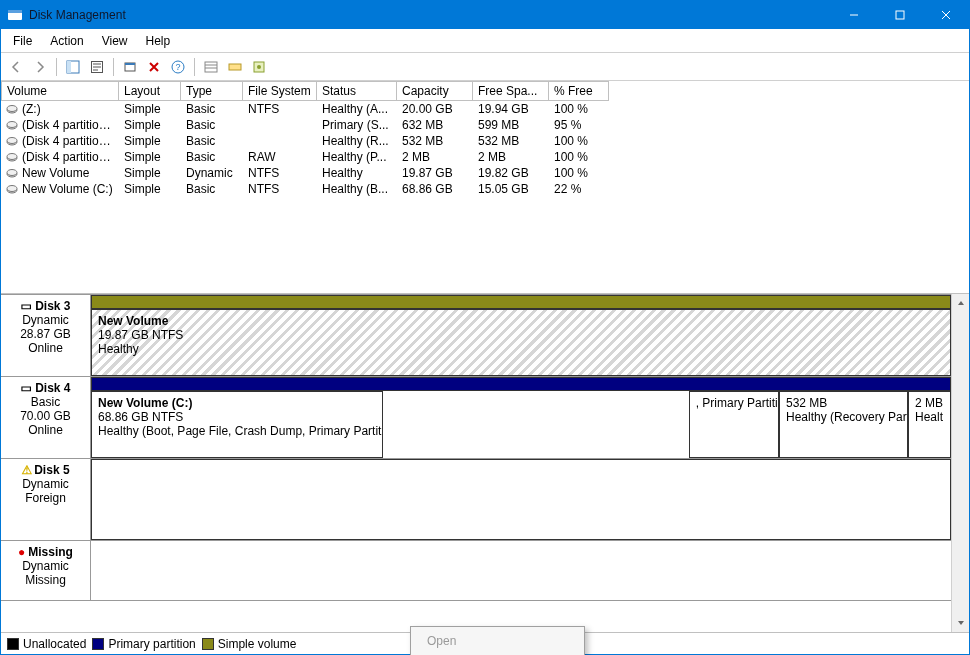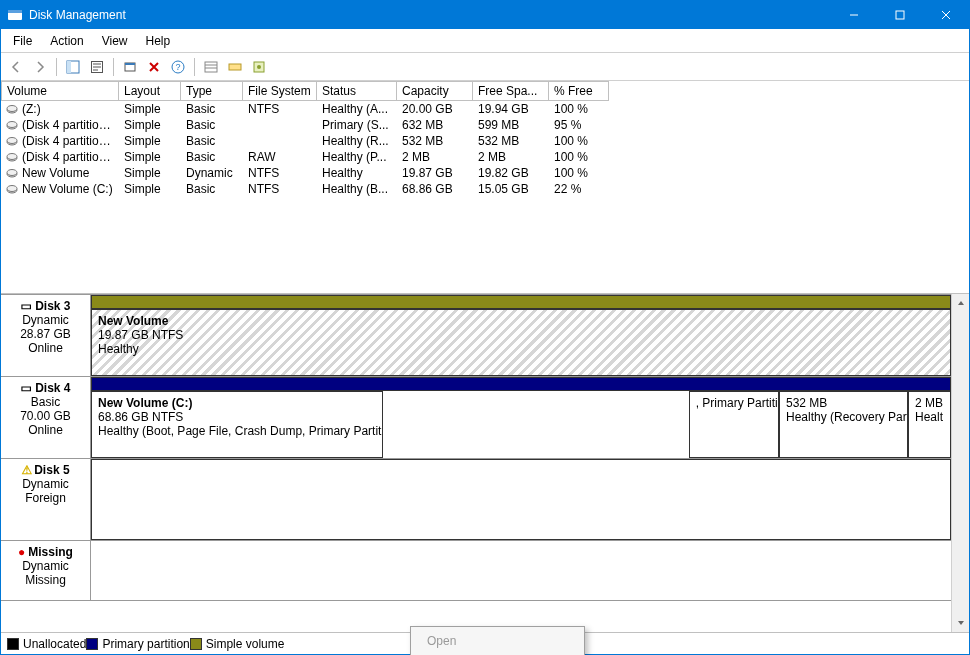--- a/index.html
+++ b/index.html
@@ -1,19 +1,19 @@
 <!DOCTYPE html>
 <html><head>
 <meta charset="utf-8">
 <style>
   * { box-sizing: border-box; }
   body { margin: 0; font-family: "Segoe UI", Tahoma, sans-serif; font-size: 12px; background: #fff; color: #000; overflow: hidden; }
   .window { width: 970px; height: 655px; border: 1px solid #0078d7; display: flex; flex-direction: column; background: #fff; }
   
-  .titlebar { background: #0078d7; color: #ffffff; height: 28px; display: flex; align-items: center; }
+  .titlebar { background: #0078d7; color: #0f172a; height: 28px; display: flex; align-items: center; }
   .titlebar .app-icon { width: 16px; height: 16px; margin: 0 6px; display: inline-flex; }
   .titlebar .title { flex: 1; font-size: 12px; }
   .titlebar .winctrl { height: 28px; width: 46px; display: flex; align-items: center; justify-content: center; }
   .titlebar .winctrl svg { stroke: #fff; fill: none; }
   
   .menubar { height: 24px; display: flex; align-items: center; padding: 0 4px; gap: 2px; border-bottom: 1px solid #d0d0d0; }
   .menubar .menu-item { padding: 2px 8px; }
   
   .toolbar { height: 28px; display: flex; align-items: center; padding: 0 4px; gap: 2px; border-bottom: 1px solid #d0d0d0; }
   .toolbar .tbtn { width: 22px; height: 22px; display: inline-flex; align-items: center; justify-content: center; border: 1px solid transparent; }
@@ -40,21 +40,21 @@
   .disk-body { flex: 1; display: flex; flex-direction: column; }
   .disk-cap { height: 14px; }
   .disk-cap.olive { background: #8a8a19; border: 1px solid #333; }
   .disk-cap.navy { background: #000080; border: 1px solid #333; }
   .disk-parts { flex: 1; display: flex; }
   .part { border: 1px solid #333; padding: 4px 6px; overflow: hidden; white-space: nowrap; position: relative; }
   .part.hatched { background: repeating-linear-gradient(135deg, #fff, #fff 4px, #d6d6d6 4px, #d6d6d6 7px); }
   .part .pname { font-weight: bold; }
   .disk-empty { flex:1; border:1px solid #333; background:#fff; }
   
-  .legend { height: 22px; border-top: 1px solid #c0c0c0; display: flex; align-items: center; gap: 0; padding: 0 6px; }
+  .legend { height: 22px; border-top: 1px solid #c0c0c0; display: flex; align-items: center; gap: 6px; padding: 0 6px; }
   .legend .sw { width: 12px; height: 12px; display: inline-block; border: 1px solid #333; margin-right: 4px; vertical-align: -2px; }
   .legend .sw.black { background: #000; }
   .legend .sw.navy { background: #000080; }
   .legend .sw.olive { background: #8a8a19; }
   
   .ctxmenu { position: absolute; left: 409px; top: 332px; width: 175px; background: #f6f6f6; border: 1px solid #a0a0a0; box-shadow: 3px 3px 6px rgba(0,0,0,0.25); padding: 2px; z-index: 10; }
   .ctxmenu .mi { padding: 5px 14px; }
   .ctxmenu .mi.disabled { color: #9a9a9a; }
 </style>
 </head>

